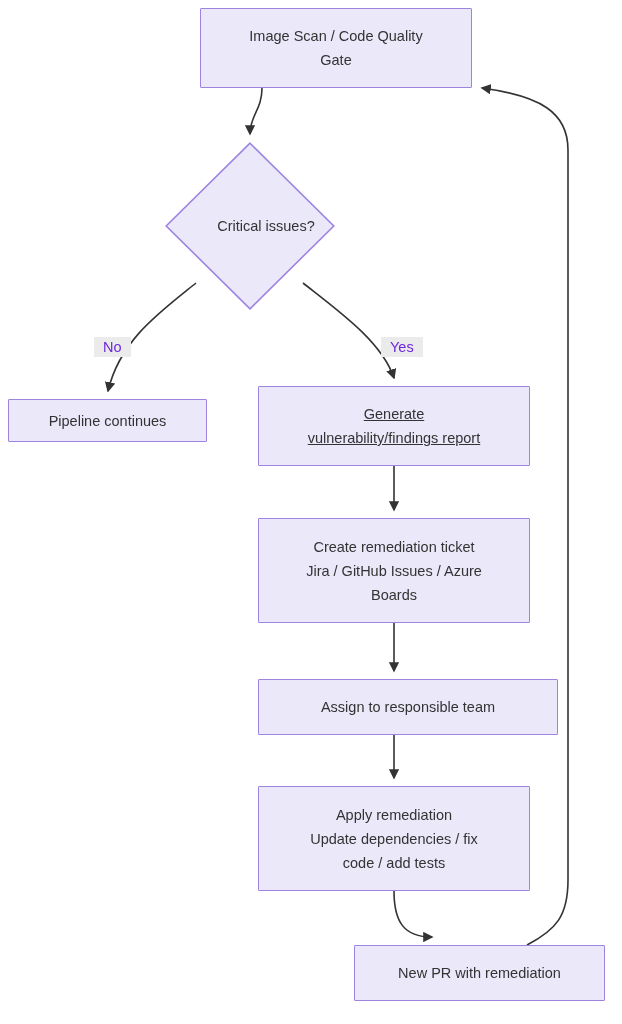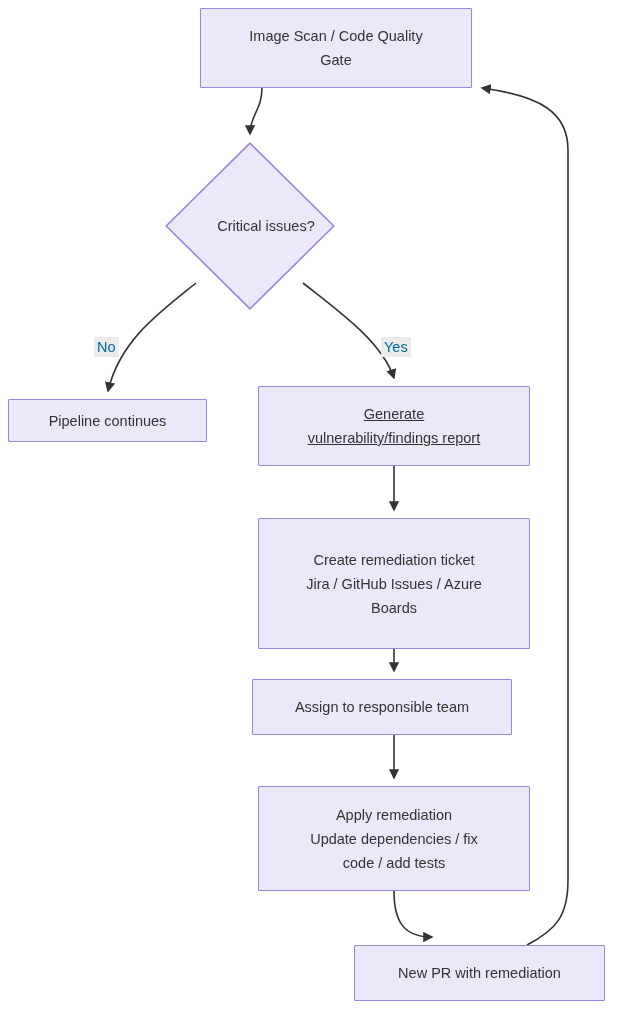--- a/index.html
+++ b/index.html
@@ -63,23 +63,23 @@
     font-size: 14.5px;
     line-height: 24px;
     text-align: center;
     white-space: pre-line;
     margin-left: 32px;
   }
   .edge-label {
     position: absolute;
     font-size: 14.5px;
     line-height: 18px;
-    color: #0369a1;
+    color: #6d28d9;
     background: #ebebeb;
-    padding: 1px 3px;
+    padding: 1px 9px;
     white-space: nowrap;
   }
 </style>
 </head>
 <body>
 
 <div id="canvas">
 
   <svg id="edge-layer" viewBox="0 0 622 1024" width="622" height="1024">
     <defs>
@@ -121,27 +121,27 @@
 
   <div class="node" style="left:8px; top:399px; width:199px; height:43px;">
     <span>Pipeline continues</span>
   </div>
 
   <div class="node" style="left:258px; top:386px; width:272px; height:80px;text-decoration:underline;">
     <span>Generate
 vulnerability/findings report</span>
   </div>
 
-  <div class="node" style="left:258px; top:518px; width:272px; height:131px;">
+  <div class="node" style="left:258px; top:518px; width:272px; height:105px;">
     <span>Create remediation ticket
 Jira / GitHub Issues / Azure
 Boards</span>
   </div>
 
-  <div class="node" style="left:252px; top:679px; width:260px; height:56px;text-align:right;">
+  <div class="node" style="left:258px; top:679px; width:300px; height:56px;text-align:right;">
     <span>Assign to responsible team</span>
   </div>
 
   <div class="node" style="left:354px; top:945px; width:251px; height:56px;">
     <span>New PR with remediation</span>
   </div>
 
   <div class="node" style="left:258px; top:786px; width:272px; height:105px;">
     <span>Apply remediation
 Update dependencies / fix

